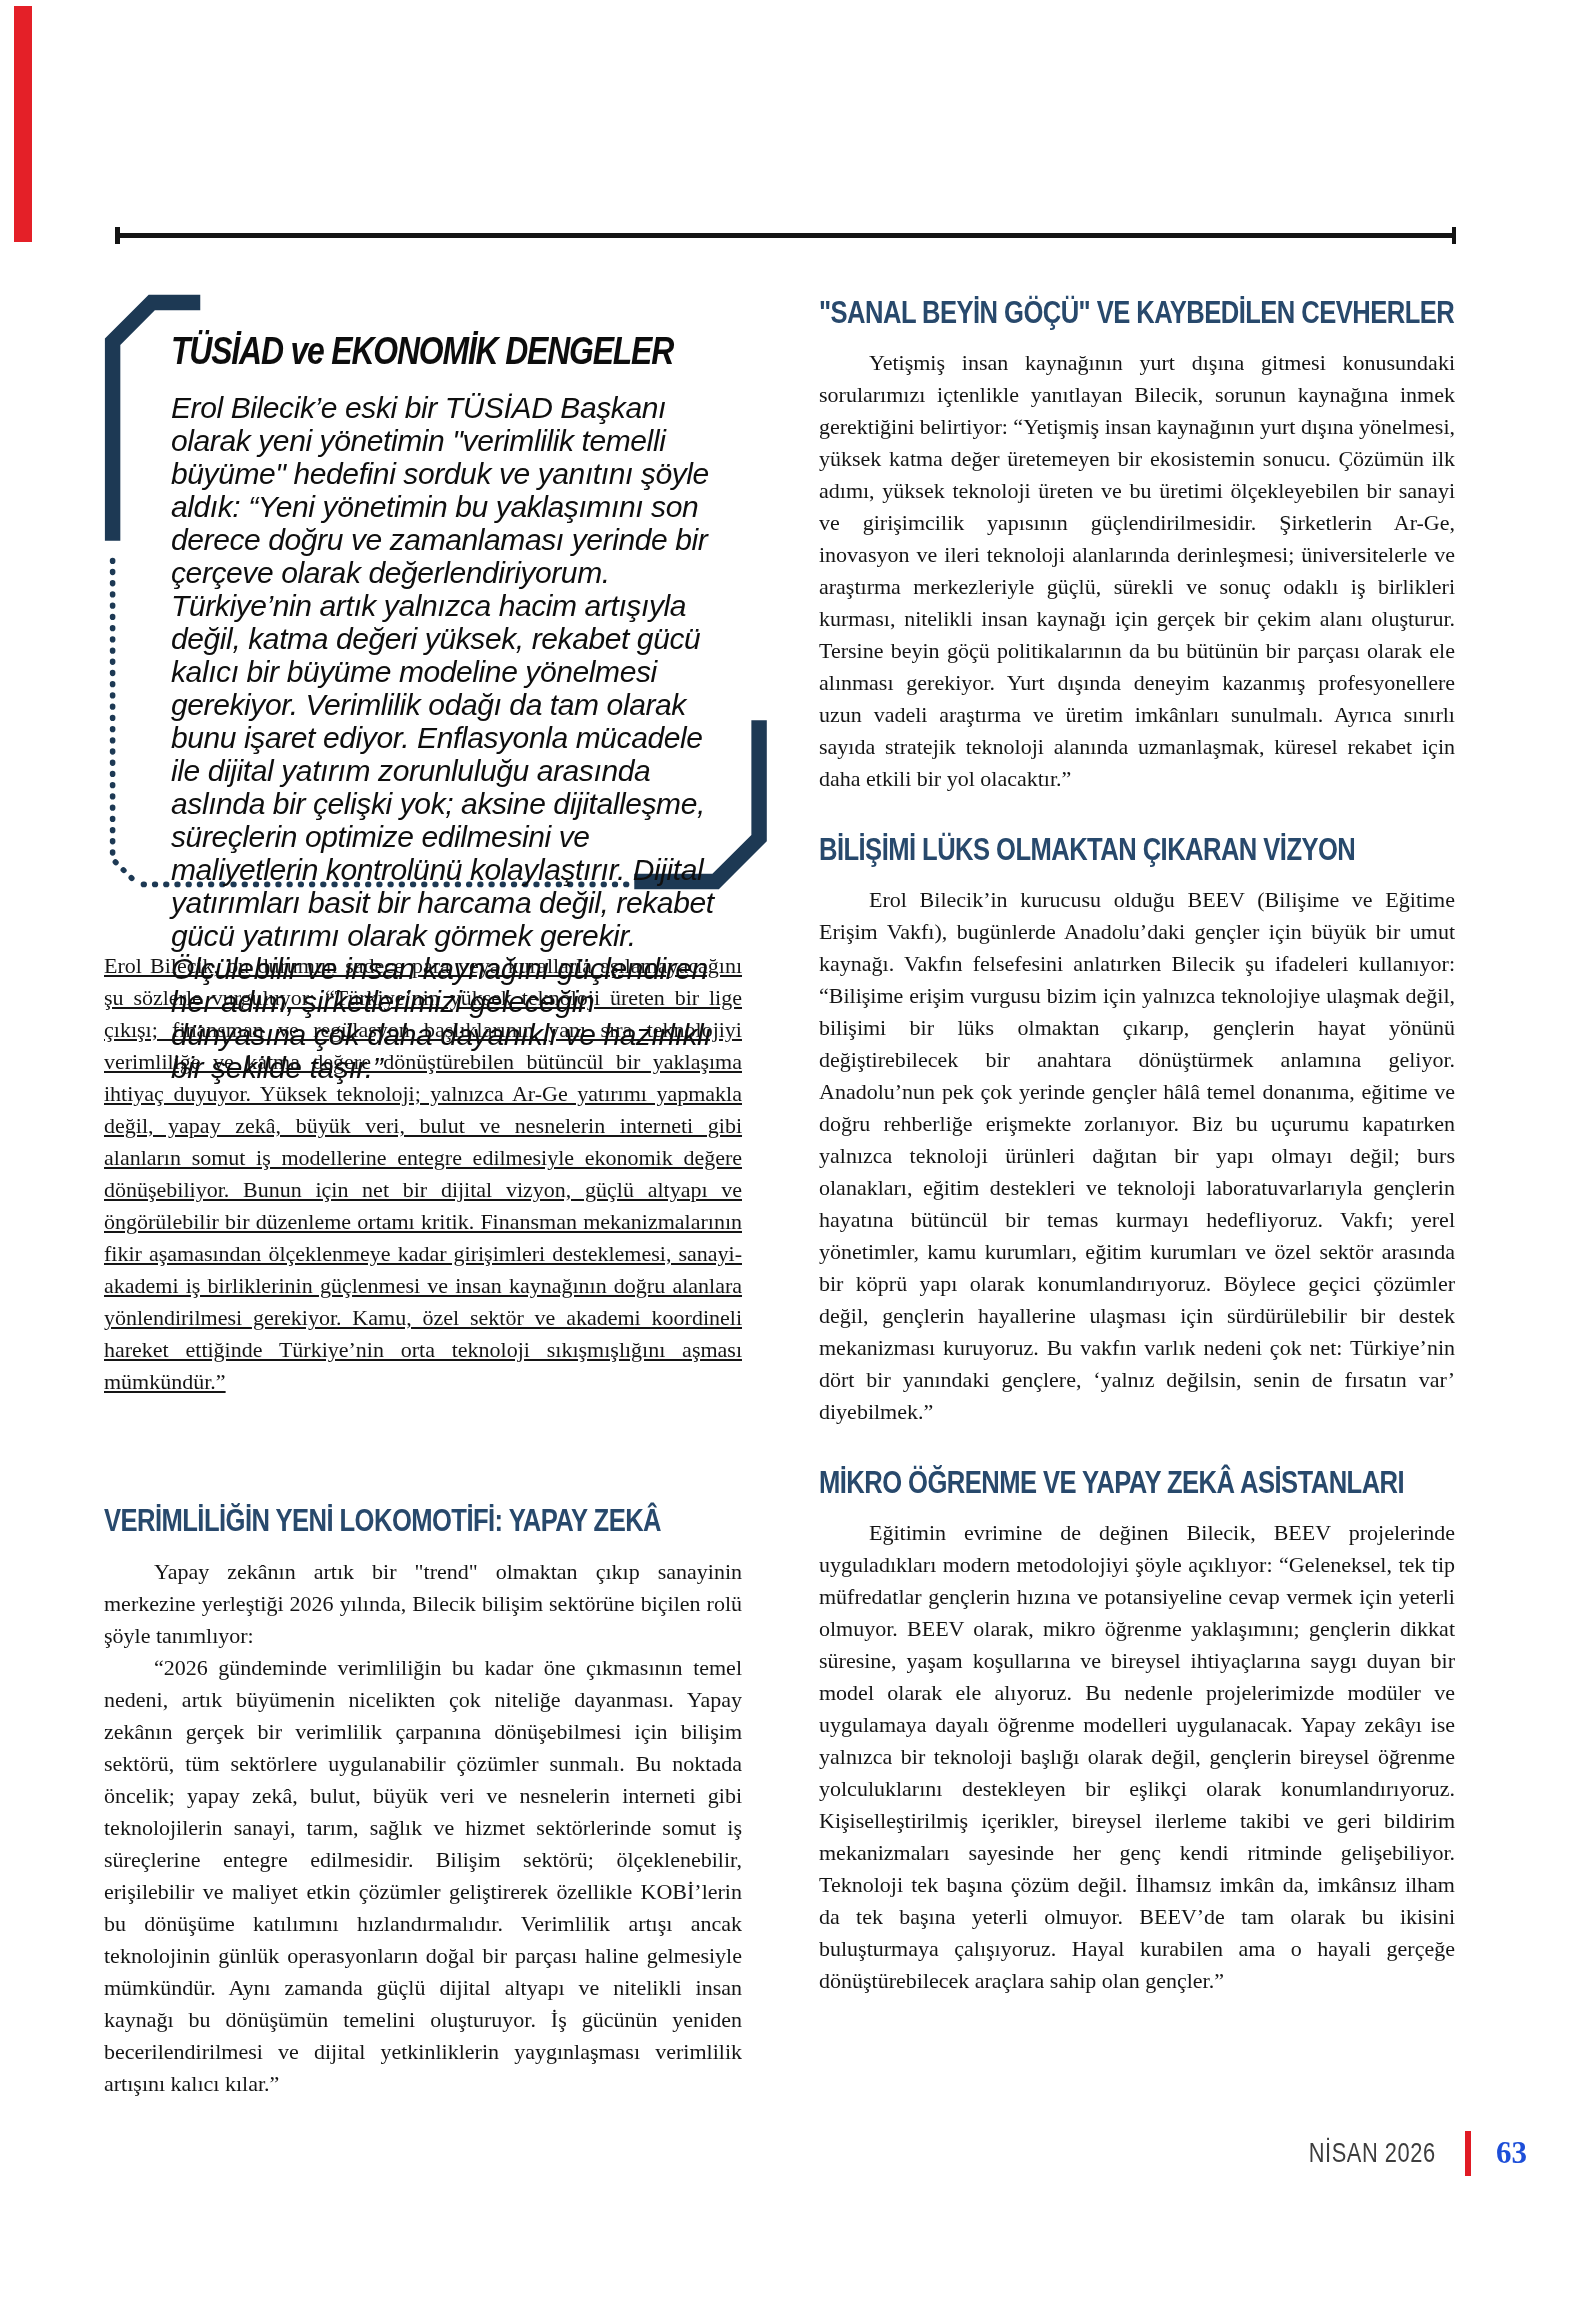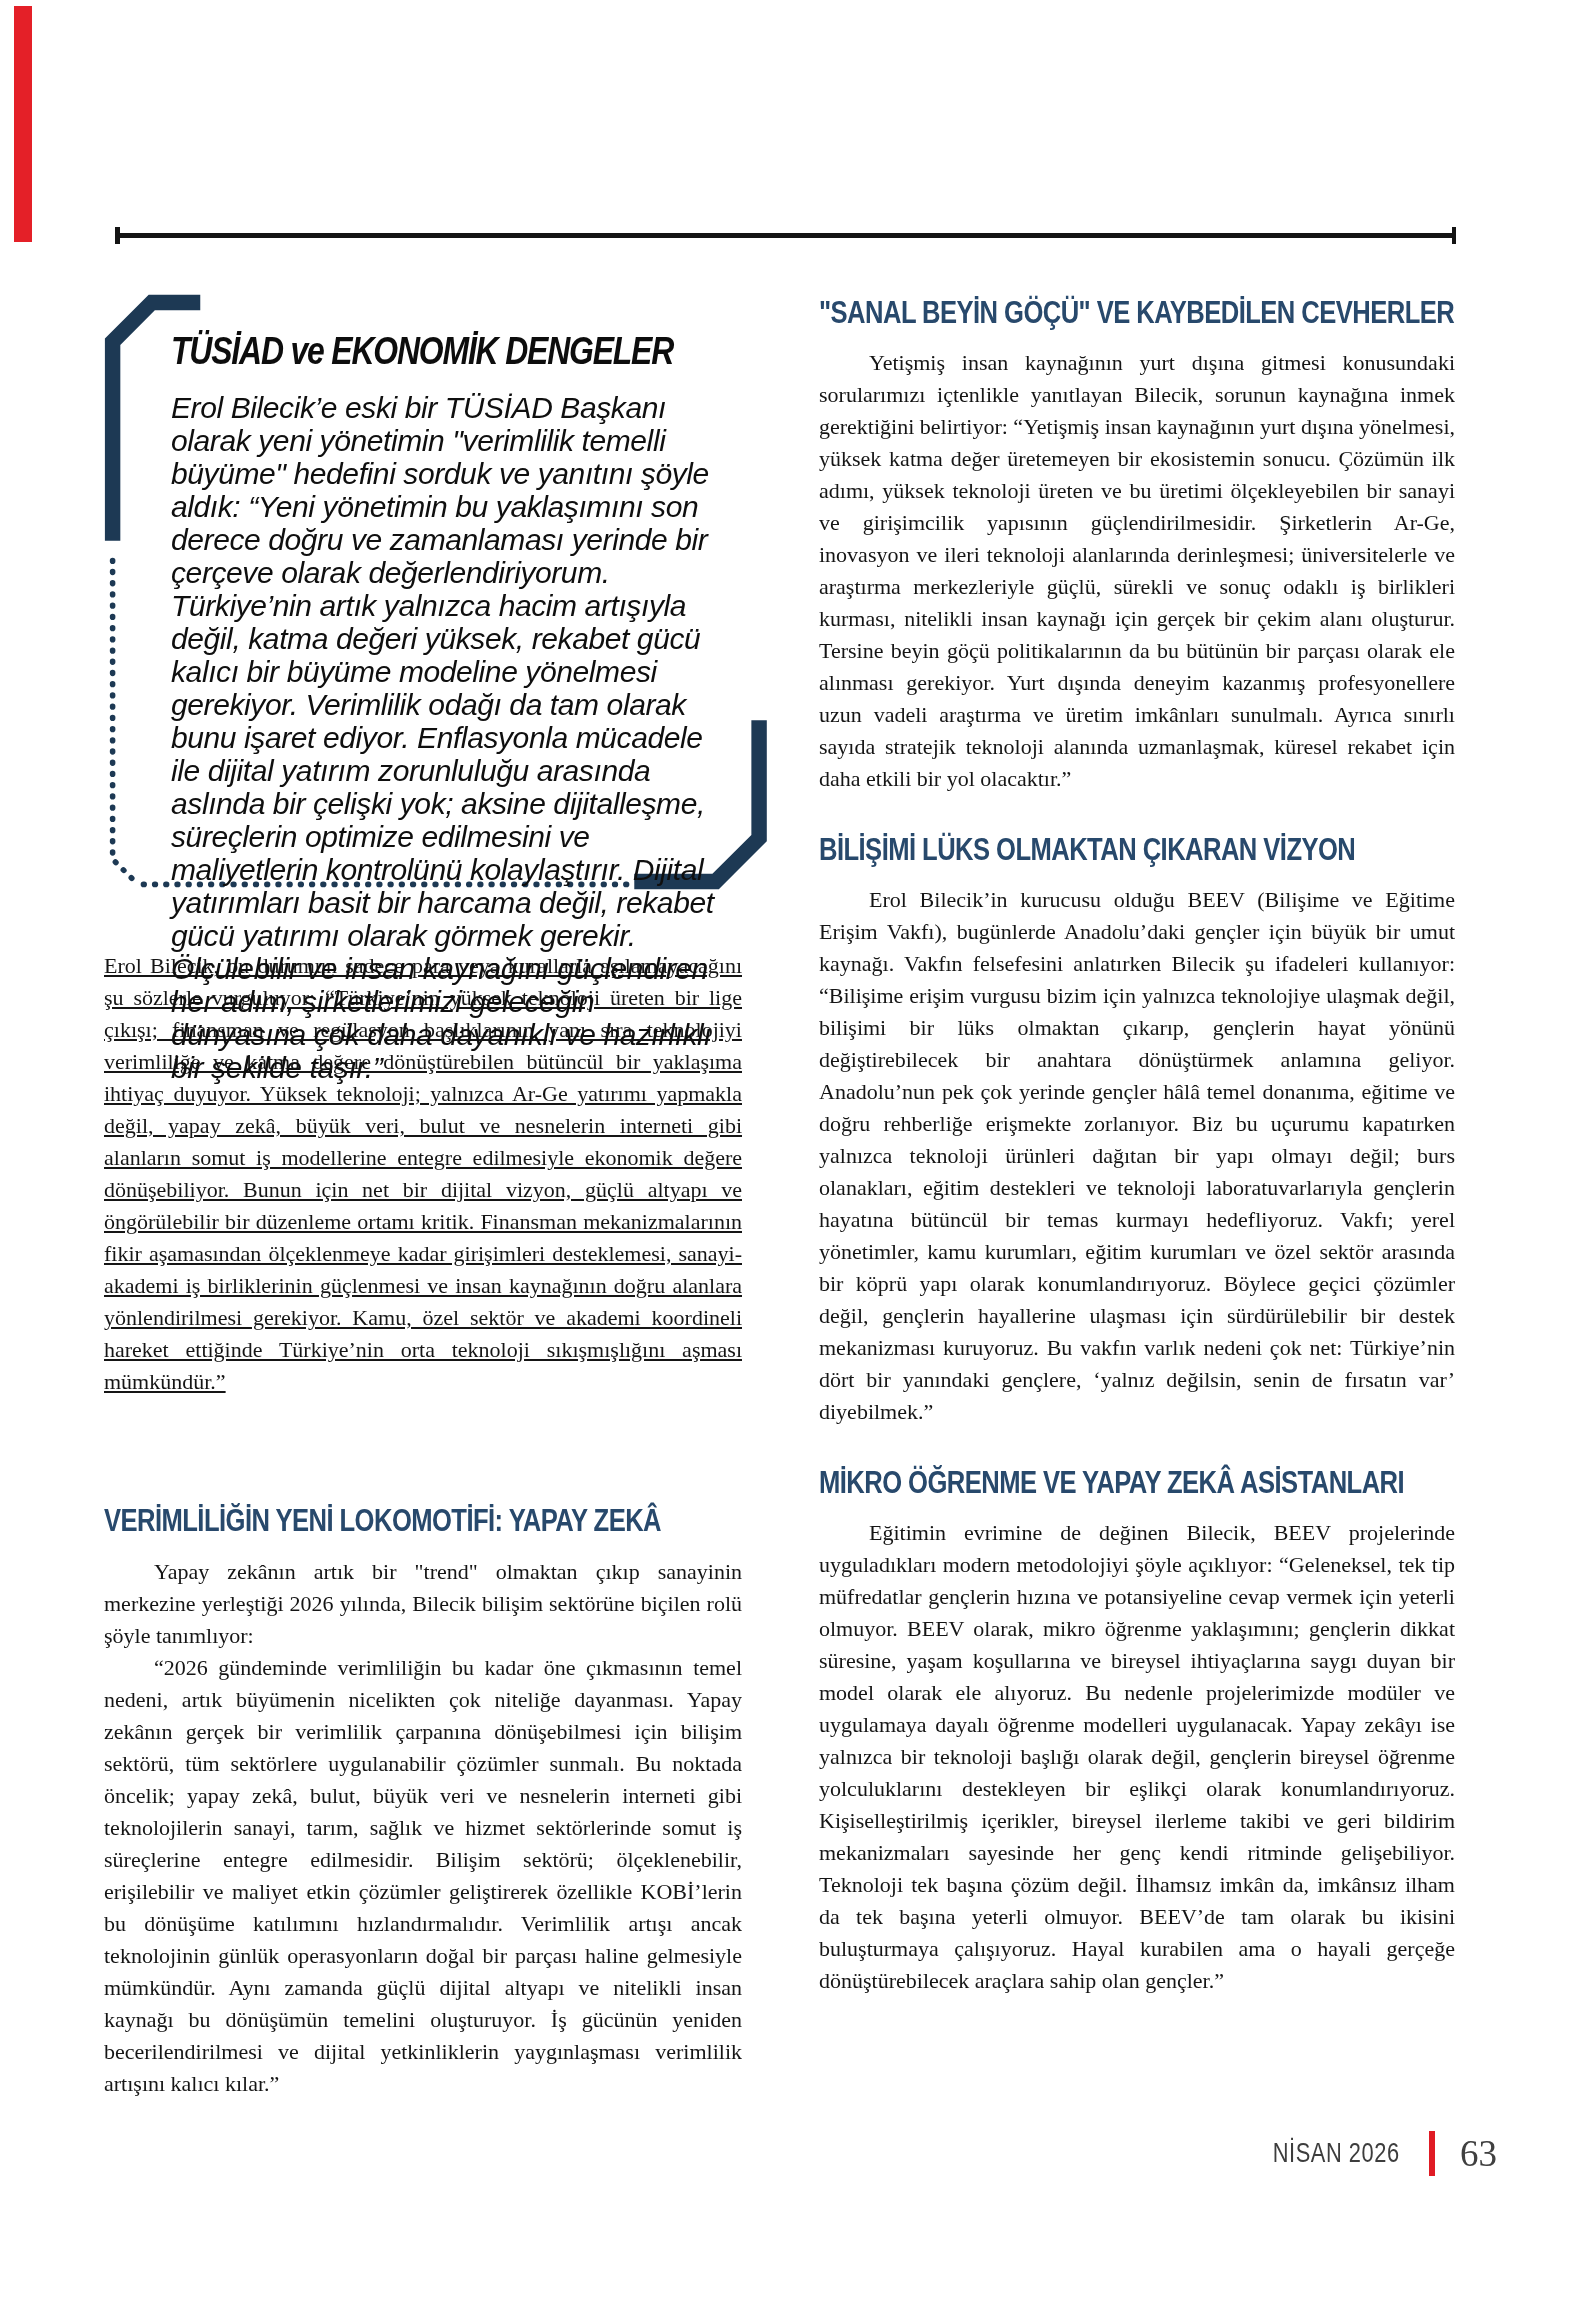--- a/index.html
+++ b/index.html
@@ -31,25 +31,25 @@
   .indent{text-indent:50px;}
   .mb-gap{margin-bottom:104px;text-decoration:underline;}
 
   .heading{margin:0;font-family:"Liberation Sans", sans-serif;font-weight:bold;color:#28496c;
            font-size:32px;line-height:36px;letter-spacing:-0.7px;white-space:nowrap;
            transform:scaleX(0.80);transform-origin:left center;}
   .heading.h-left{margin-bottom:18px;}
   .col-right .heading{margin-bottom:17px;}
   .col-right .heading.later{margin-top:36px;}
 
-  .footer{position:absolute;top:2130px;right:76px;height:46px;display:flex;align-items:center;}
+  .footer{position:absolute;top:2130px;right:46px;height:46px;display:flex;align-items:center;}
   .footer-issue{font-family:"Liberation Sans", sans-serif;font-size:28px;color:#3d3d3d;letter-spacing:0.7px;
                 transform:scaleX(0.78);transform-origin:right center;white-space:nowrap;}
   .footer-divider{width:5.6px;height:45px;background:#e01b24;margin:0 25px 0 29.4px;}
-  .footer-page{font-family:"Liberation Serif", serif;font-weight:normal;font-size:37px;color:#404040;}
+  .footer-page{font-family:"Liberation Serif", serif;font-weight:bold;font-size:31px;color:#1d4ed8;}
 </style>
 </head>
 <body>
 
 <div class="page">
 
   <div class="red-tab"></div>
 
   <div class="top-rule"></div>
 

